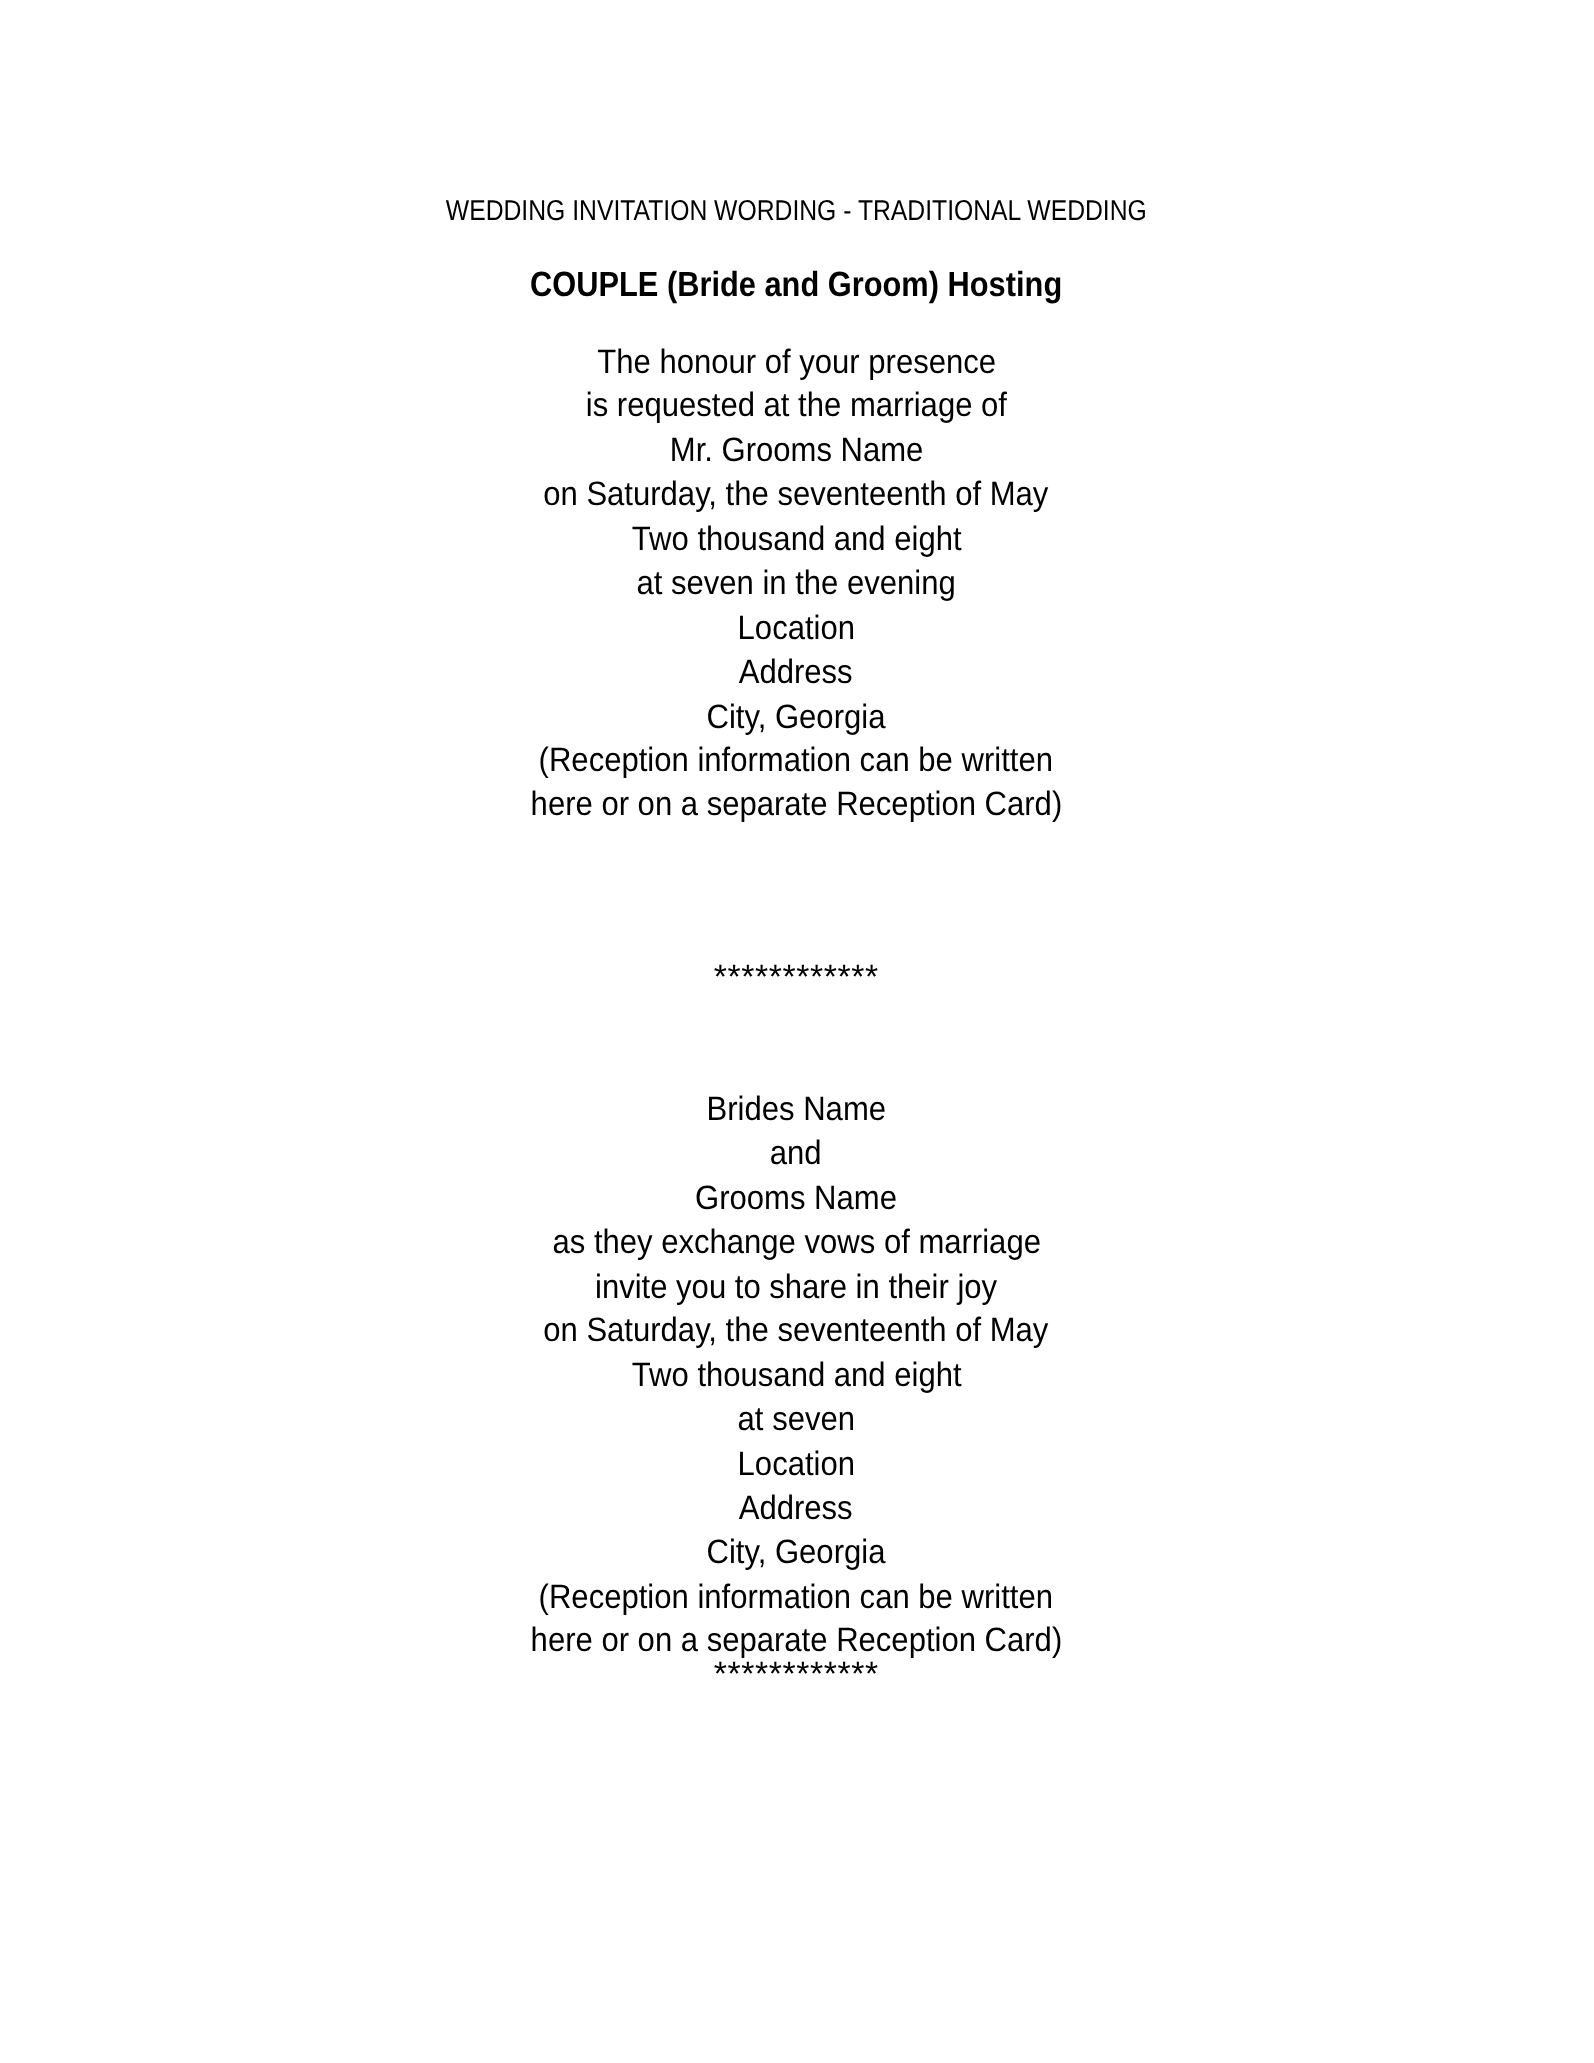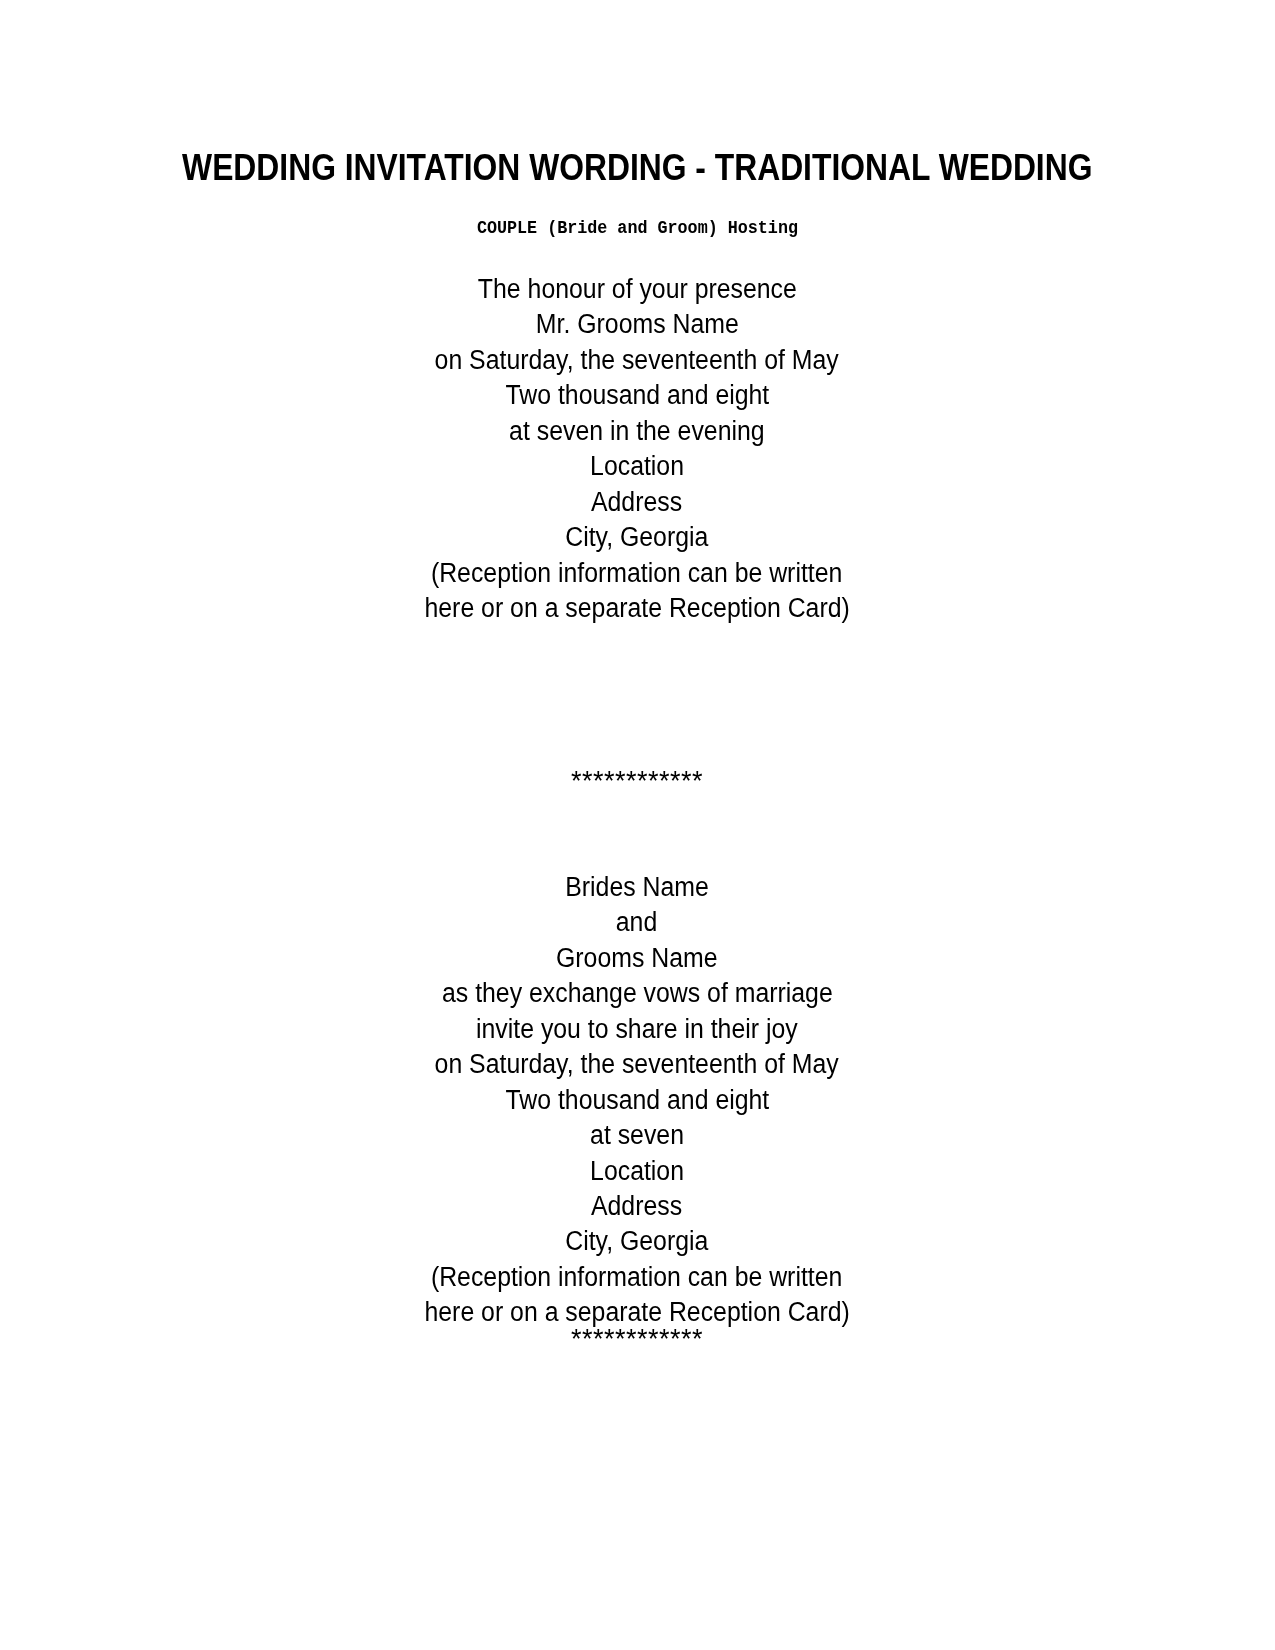--- a/index.html
+++ b/index.html
@@ -1,21 +1,21 @@
 <!DOCTYPE html>
 <html><head>
 <meta charset="utf-8">
 <style>
   html, body { margin: 0; padding: 0; background: #ffffff; }
   body { width: 1275px; height: 1650px; position: relative; overflow: hidden; color: #000000; }
   .page { position: absolute; left: 0; top: 0; width: 1275px; height: 1650px; background: #ffffff; }
   .center { position: absolute; left: 0; width: 1274px; text-align: center; white-space: nowrap; }
-  .title { top: 150px; font-family: "Liberation Sans", sans-serif; font-weight: bold; font-size: 37px; line-height: 36px; }
+  .title { top: 150px; font-family: "Liberation Sans", sans-serif; font-weight: normal; font-size: 23px; line-height: 36px; }
   .title span { display: inline-block; transform: scaleX(0.86); transform-origin: center; }
-  .subtitle { top: 210px; font-family: Liberation Mono, monospace; font-weight: bold; font-size: 19px; line-height: 36px; }
+  .subtitle { top: 210px; font-family: Liberation Sans, sans-serif; font-weight: bold; font-size: 28px; line-height: 36px; }
   .subtitle span { display: inline-block; transform: scaleX(0.88); transform-origin: center; }
   .block { font-family: "Liberation Sans", sans-serif; font-size: 27px; line-height: 35.45px; }
   .block .line { display: block; height: 35.45px; }
   .block .line span { display: inline-block; transform: scaleX(0.92); transform-origin: center; }
   .block1 { top: 272px; }
   .block2 { top: 833px; margin-top: 37px; }
   .stars { font-family: "Liberation Sans", sans-serif; font-size: 27px; line-height: 35px; letter-spacing: 0.5px; }
   .stars1 { top: 764px; }
   .stars2 { top: 1322px; }
 </style>
@@ -23,20 +23,21 @@
 <body>
 
 <div class="page">
 
   <div class="center title"><span>WEDDING INVITATION WORDING - TRADITIONAL WEDDING</span></div>
 
   <div class="center subtitle"><span>COUPLE (Bride and Groom) Hosting</span></div>
 
   <div class="center block block1">
     <div class="line"><span>The honour of your presence</span></div>
+    <div class="line"><span>is requested at the marriage of</span></div>
     <div class="line"><span>Mr. Grooms Name</span></div>
     <div class="line"><span>on Saturday, the seventeenth of May</span></div>
     <div class="line"><span>Two thousand and eight</span></div>
     <div class="line"><span>at seven in the evening</span></div>
     <div class="line"><span>Location</span></div>
     <div class="line"><span>Address</span></div>
     <div class="line"><span>City, Georgia</span></div>
     <div class="line"><span>(Reception information can be written</span></div>
     <div class="line"><span>here or on a separate Reception Card)</span></div>
   </div>

